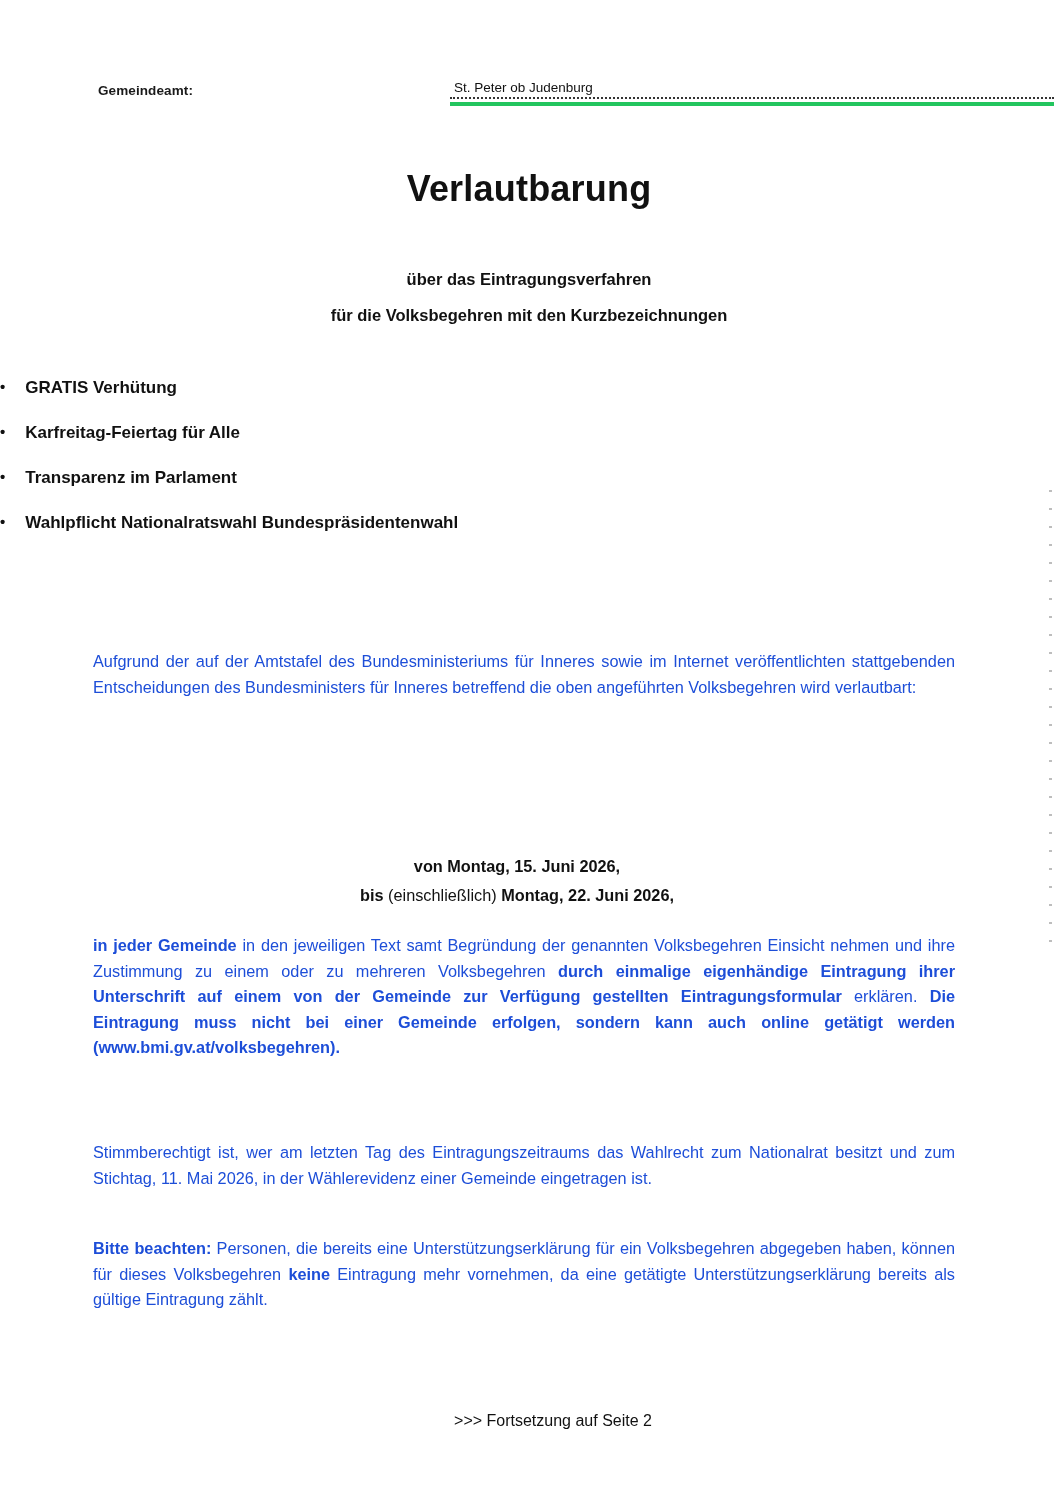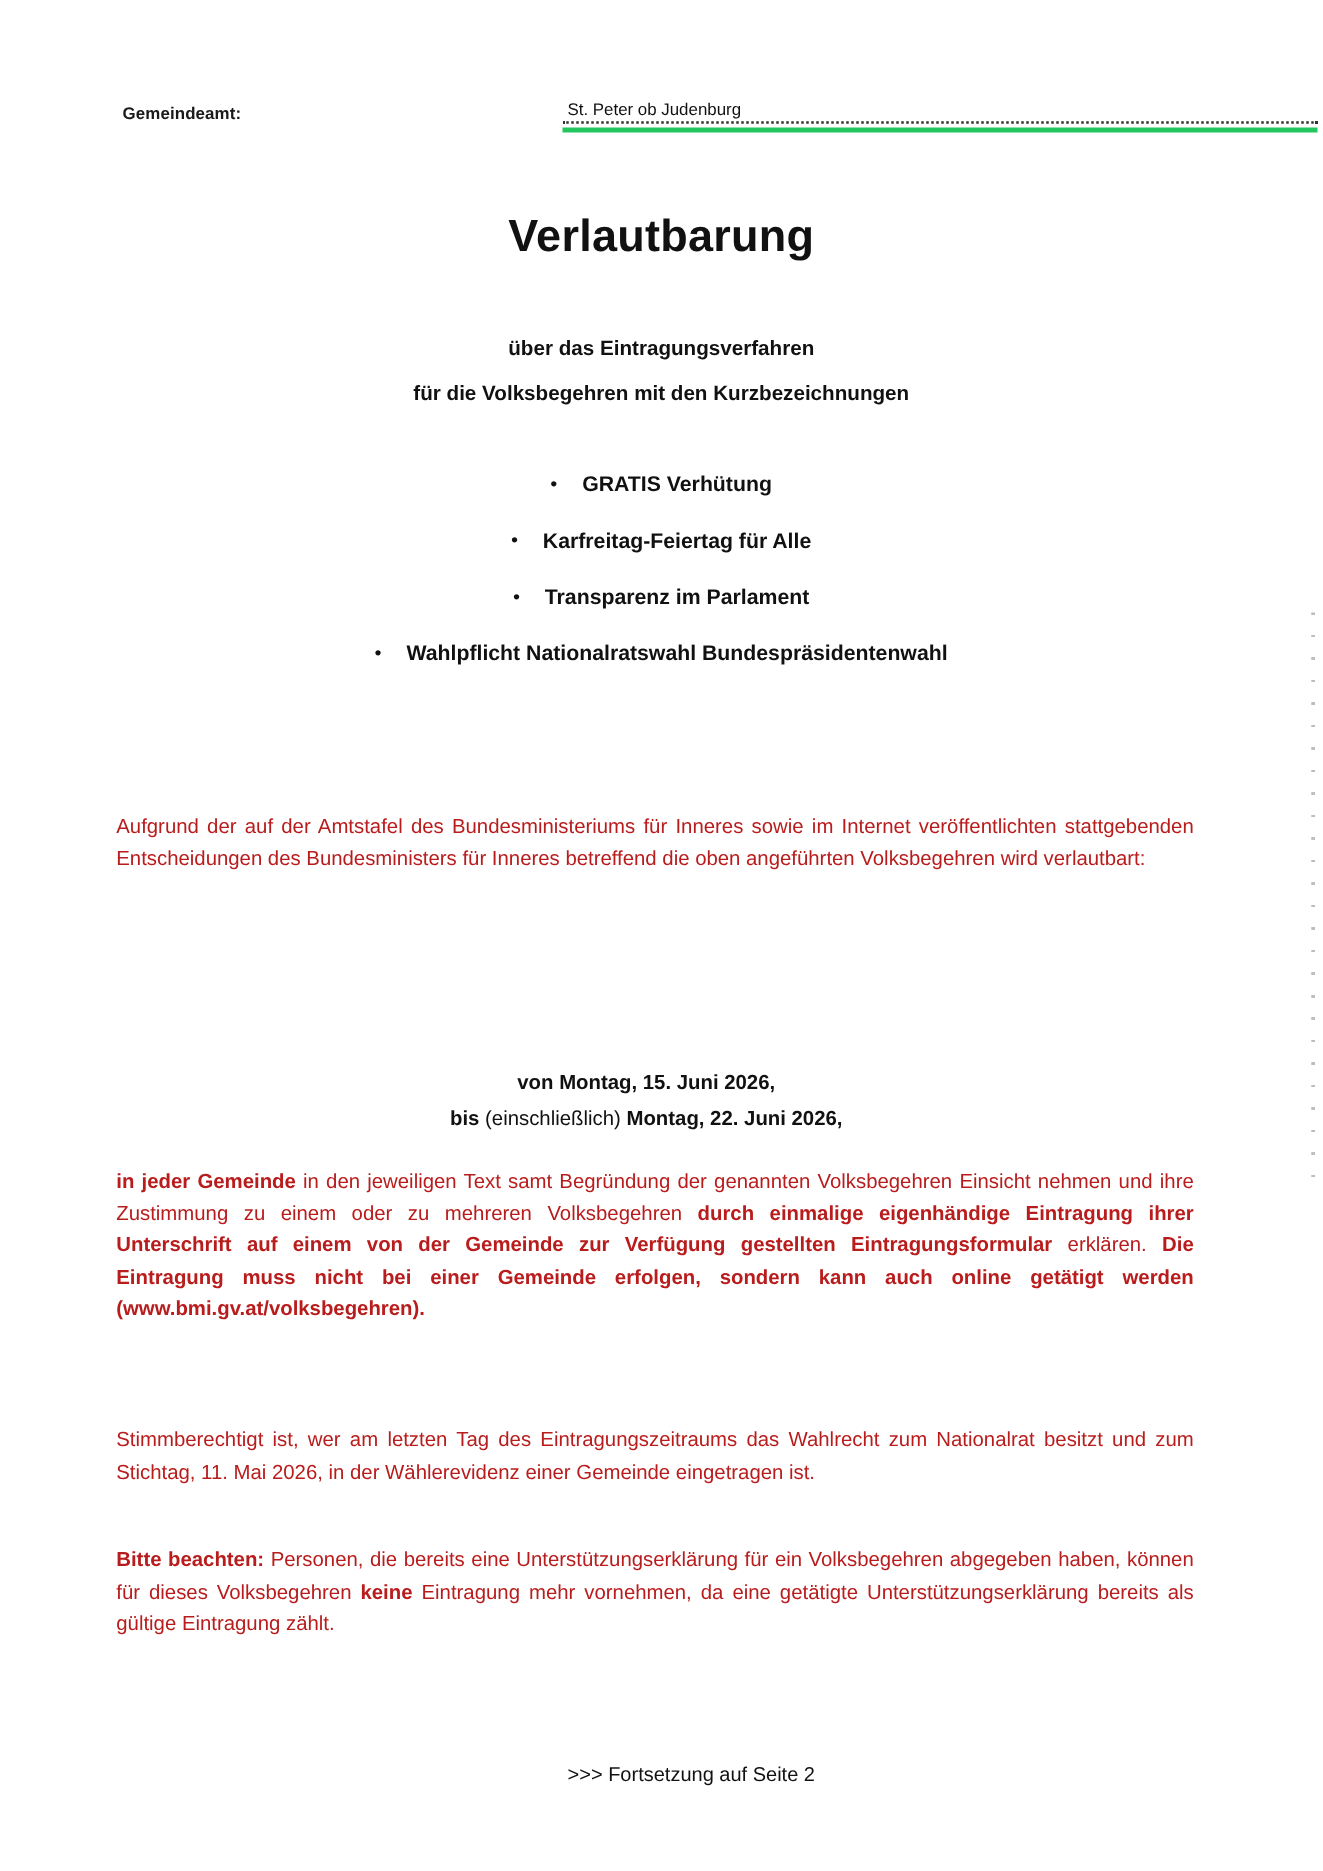--- a/index.html
+++ b/index.html
@@ -84,39 +84,38 @@
     .bullets {
       position: absolute;
       top: 378px;
       left: 0;
       width: 1058px;
       list-style: none;
       margin: 0;
       padding: 0;
     }
     .bullets li {
-      text-align: center;
       height: 45px;
       font-size: 17px;
       font-weight: bold;
     }
     .bullets li .bullet {
       display: inline-block;
       margin-right: 20px;
       font-size: 15px;
       vertical-align: 1px;
     }
     .para {
       position: absolute;
       left: 93px;
       width: 862px;
       font-size: 16.3px;
       line-height: 25.5px;
       text-align: justify;
-      color: #b91c1c;
+      color: #1d4ed8;
     }
     .p1 { top: 633px; }
     .p2 { top: 757px; }
     .dates {
       position: absolute;
       top: 852px;
       left: 0;
       width: 1034px;
       text-align: center;
       font-size: 16.3px;

